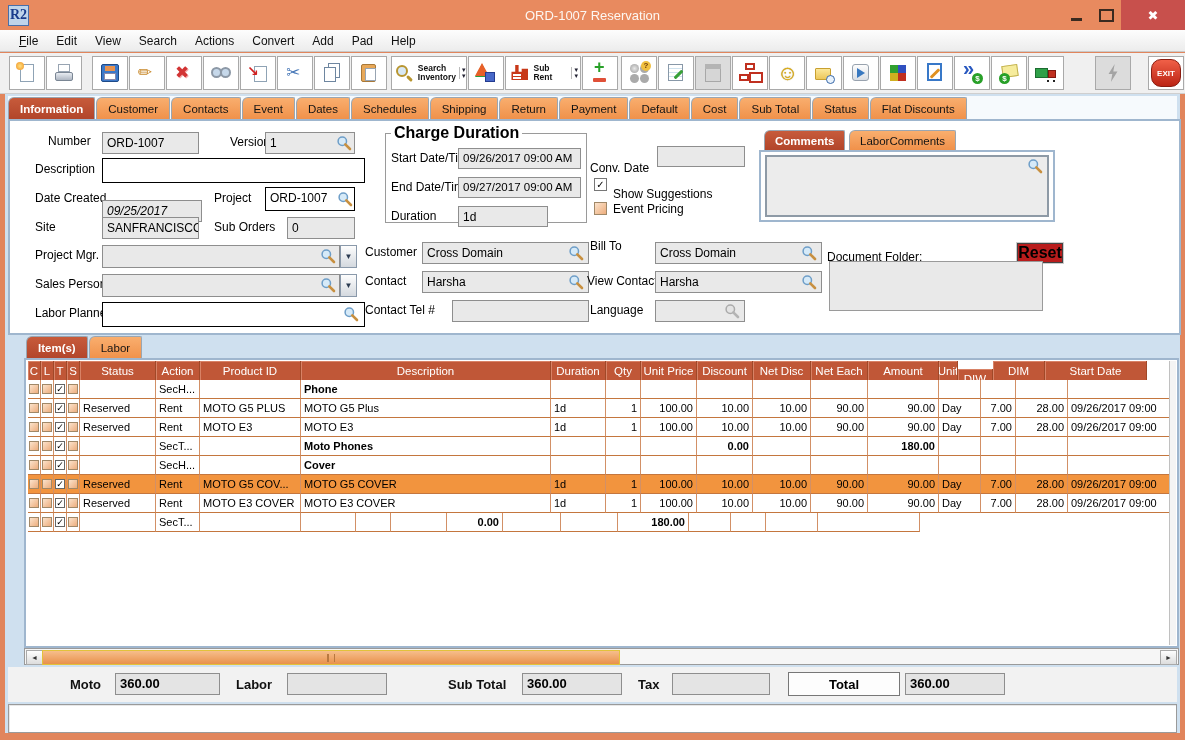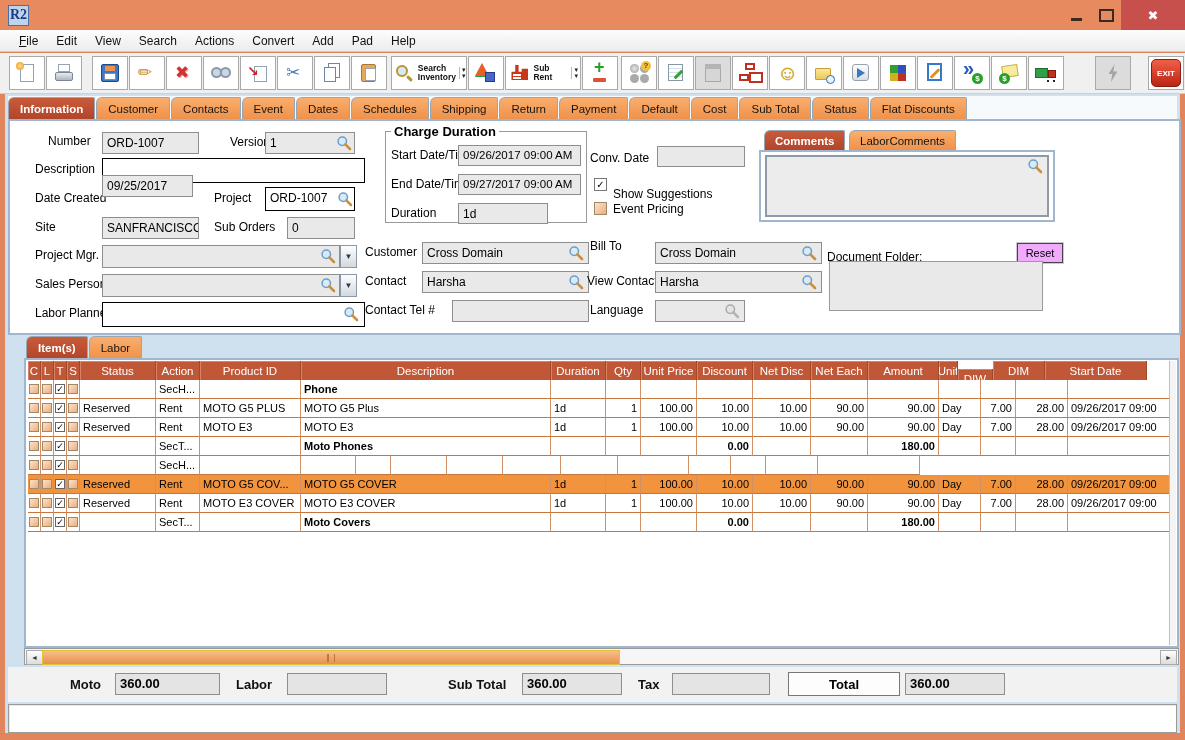--- a/index.html
+++ b/index.html
@@ -88,52 +88,52 @@
   .ic-send-payment:after{content:"$";width:11px;height:11px;border-radius:50%;background:#28A028;color:#fff;
     font-size:8px;font-weight:bold;text-align:center;line-height:11px;right:1px;bottom:1px;}
   .ic-billing-notes:before{width:16px;height:12px;background:#F6EC9C;border:1px solid #C0B050;transform:rotate(-8deg);left:5px;top:4px;}
   .ic-billing-notes:after{content:"$";width:11px;height:11px;border-radius:50%;background:#28A028;color:#fff;
     font-size:8px;font-weight:bold;text-align:center;line-height:11px;left:2px;bottom:1px;}
   .ic-delivery-truck:before{width:13px;height:10px;background:#2FA048;border:1px solid #1C6C30;left:1px;top:7px;}
   .ic-delivery-truck:after{width:8px;height:8px;background:#C03020;border:1px solid #801810;right:2px;top:9px;
     box-shadow:-4px 7px 0 -3px #222,2px 7px 0 -3px #222;}
   .ic-flash:before{width:14px;height:18px;background:#A4A4A4;left:5px;top:3px;
     clip-path:polygon(62% 0,18% 55%,45% 55%,35% 100%,82% 42%,52% 42%);}
-  .btn-exit-inner{width:28px;height:26px;background:linear-gradient(#F06048,#BC2414);border:1px solid #8A1C10;border-radius:5px;
+  .btn-exit-inner{width:28px;height:26px;background:linear-gradient(#F06048,#BC2414);border:1px solid #8A1C10;border-radius:10px;
     color:#fff;font-size:8px;font-weight:bold;display:flex;align-items:center;justify-content:center;letter-spacing:0;}
   
   #content-frame{left:5px;top:94px;width:1175px;height:639px;background:#CFE0EF;}
   
   #main-tabs{left:8px;top:96px;width:1169px;height:23px;background:#F6FAFD;display:flex;align-items:flex-end;border-bottom:1px solid #AEC2D6;}
   .tab{height:21px;background:linear-gradient(#F9AE6E,#F0914A);border:1px solid #9AA6B2;border-bottom:none;
     border-radius:6px 2px 0 0;font-size:11.5px;color:#141414;display:flex;align-items:center;padding:0 11px;margin-right:1px;}
   .tab.selected{background:linear-gradient(#C75B3B,#B2452A);color:#fff;font-weight:bold;}
   
   .panel{background:#fff;border:2px solid #9FB6CE;box-shadow:inset 0 0 0 1px #fff;}
   #info-panel{left:8px;top:119px;width:1169px;height:212px;}
   .lbl{position:absolute;font-size:12px;color:#000;white-space:nowrap;}
   .fld{position:absolute;height:22px;background:#E9E9E9;border:1px solid #8E8E8E;font-size:12px;color:#000;
     padding:3px 4px 0 4px;box-sizing:border-box;white-space:nowrap;overflow:hidden;}
   .fld.white{background:#fff;border:1.5px solid #000;}
   .mag{position:absolute;width:16px;height:16px;}
   .ddbtn{position:absolute;width:17px;height:23px;background:linear-gradient(#FDFDFD,#D4D9DF);border:1px solid #8A99AA;
     color:#2A3A50;font-size:8px;display:flex;align-items:center;justify-content:center;box-sizing:border-box;}
   fieldset.cd{position:absolute;left:375px;top:3px;width:200px;height:97px;border:1px solid #9A9A9A;margin:0;padding:0;}
-  fieldset.cd legend{font-size:13px;font-weight:bold;color:#000;margin-left:5px;padding:0 3px;}
+  fieldset.cd legend{font-size:16px;font-weight:bold;color:#000;margin-left:5px;padding:0 3px;}
   .ckb{position:absolute;width:13px;height:13px;border:1px solid #A08868;background:linear-gradient(135deg,#FBE3CC,#EDAD7D);
     box-sizing:border-box;font-size:10px;line-height:11px;text-align:center;color:#000;}
   .ckb.on{background:#fff;border:1px solid #777;}
   .ctab{position:absolute;height:20px;background:linear-gradient(#F9AE6E,#F0914A);border:1px solid #9AA6B2;border-bottom:none;
     border-radius:6px 2px 0 0;font-size:11.5px;color:#141414;display:flex;align-items:center;padding:0 10px;box-sizing:border-box;}
   .ctab.selected{background:linear-gradient(#C75B3B,#B2452A);color:#fff;font-weight:bold;}
   #comments-body{position:absolute;left:749px;top:29px;width:292px;height:68px;border:2px solid #9FB6CE;background:#fff;}
   #comments-text{position:absolute;left:4px;top:3px;right:4px;bottom:3px;background:#ECECEC;border:2px solid #8E9AA6;font-size:12px;}
   #doc-box{position:absolute;left:819px;top:140px;width:212px;height:48px;background:#E9E9E9;border:1px solid #9A9A9A;}
-  #reset-btn{position:absolute;left:1007px;top:122px;width:44px;height:18px;background:#f0abfc;border:1px solid #444;
-    font-size:11px;display:flex;align-items:center;justify-content:center;box-shadow:0 0 0 1px #CCC;}
+  #reset-btn{position:absolute;left:1007px;top:122px;width:44px;height:18px;background:#b91c1c;border:1px solid #444;
+    font-size:16px;display:flex;align-items:center;justify-content:center;box-shadow:0 0 0 1px #CCC;font-weight:bold;}
   
   #items-tabs{left:26px;top:337px;height:22px;display:flex;align-items:flex-end;}
   #items-panel{left:24px;top:358px;width:1155px;height:290px;background:#fff;border:2px solid #9FB6CE;box-sizing:border-box;}
   #grid{position:absolute;left:2px;top:1px;}
   .gr{display:flex;height:19px;}
   .th{background:#C05737;color:#fff;font-size:11.5px;display:flex;align-items:center;justify-content:center;
     border-right:1px solid #A04828;box-shadow:inset 1px 1px 0 #D88266;box-sizing:border-box;height:19px;flex:none;overflow:hidden;}
   .td{font-size:11px;color:#000;display:flex;align-items:center;border-right:1px solid #D29066;border-bottom:1px solid #C4763E;
     box-sizing:border-box;height:19px;flex:none;overflow:hidden;padding:0 3px;white-space:nowrap;background:#fff;}
   .gr.hl .td{background:#F2943E;}
@@ -159,20 +159,21 @@
     font-size:13px;font-weight:bold;display:flex;align-items:center;justify-content:center;box-sizing:border-box;}
   
   #statusbar{left:8px;top:704px;width:1169px;height:29px;background:#fff;border:1px solid #9A9A9A;box-sizing:border-box;
     box-shadow:inset 1px 1px 0 #E8E8E8;}
 </style>
 </head>
 <body>
 
 <div class="abs" id="titlebar">
   <div id="app-icon">R2</div>
+  <div id="title-text">ORD-1007 Reservation</div>
   <div style="margin-left:auto;display:flex;height:30px;">
     <div class="winbtn">
         <div id="min-glyph"></div>
       </div>
     <div class="winbtn">
         <div id="max-glyph"></div>
       </div>
     <div class="winbtn" id="btn-close">
         <span>✖</span>
       </div>
@@ -314,21 +315,21 @@
   <div class="fld" style="left:255px;top:11px;width:90px;">1</div>
   <svg class="mag" style="left:326px;top:14px;" viewBox="0 0 16 16">
       <circle cx="6.3" cy="6.3" r="4.2" fill="#D6EAF8" stroke="#6E9EC8" stroke-width="1.5"></circle>
       <line x1="9.3" y1="9.3" x2="14" y2="14" stroke="#C89040" stroke-width="2.6" stroke-linecap="round"></line>
     </svg>
 
   <div class="lbl" style="left:25px;top:41px;">Description</div>
   <div class="fld white" style="left:92px;top:37px;width:263px;height:25px;"></div>
 
   <div class="lbl" style="left:25px;top:70px;">Date Created</div>
-  <div class="fld" style="left:92px;top:54px;width:91px;">09/25/2017</div>
+  <div class="fld" style="left:92px;top:79px;width:100px;font-style:italic;">09/25/2017</div>
   <div class="lbl" style="left:204px;top:70px;">Project</div>
   <div class="fld white" style="left:255px;top:66px;width:90px;height:24px;">ORD-1007</div>
   <svg class="mag" style="left:327px;top:70px;" viewBox="0 0 16 16">
       <circle cx="6.3" cy="6.3" r="4.2" fill="#D6EAF8" stroke="#6E9EC8" stroke-width="1.5"></circle>
       <line x1="9.3" y1="9.3" x2="14" y2="14" stroke="#C89040" stroke-width="2.6" stroke-linecap="round"></line>
     </svg>
 
   <div class="lbl" style="left:25px;top:99px;">Site</div>
   <div class="fld" style="left:92px;top:96px;width:97px;">SANFRANCISCO</div>
   <div class="lbl" style="left:204px;top:99px;">Sub Orders</div>
@@ -360,21 +361,21 @@
   <fieldset class="cd">
     <legend>Charge Duration</legend>
     <div class="lbl" style="left:5px;top:9px;">Start Date/Time</div>
     <div class="fld" style="left:72px;top:6px;width:123px;height:21px;font-size:11.5px;">09/26/2017 09:00 AM</div>
     <div class="lbl" style="left:5px;top:38px;">End Date/Time</div>
     <div class="fld" style="left:72px;top:35px;width:123px;height:21px;font-size:11.5px;">09/27/2017 09:00 AM</div>
     <div class="lbl" style="left:5px;top:67px;">Duration</div>
     <div class="fld" style="left:72px;top:64px;width:90px;height:21px;">1d</div>
   </fieldset>
 
-  <div class="lbl" style="left:580px;top:30px;">Conv. Date</div>
+  <div class="lbl" style="left:580px;top:40px;">Conv. Date</div>
   <div class="fld" style="left:647px;top:25px;width:88px;height:21px;"></div>
   <div class="ckb on" style="left:584px;top:57px;">✓</div>
   <div class="lbl" style="left:603px;top:66px;">Show Suggestions</div>
   <div class="ckb" style="left:584px;top:81px;"></div>
   <div class="lbl" style="left:603px;top:81px;">Event Pricing</div>
 
   <div class="ctab selected" style="left:754px;top:9px;">Comments</div>
   <div class="ctab" style="left:839px;top:9px;">LaborComments</div>
   <div id="comments-body">
     <div id="comments-text"></div>
@@ -577,20 +578,21 @@
         </div>
         <div class="td c" style="width: 13px;">
           <span class="tcb on">✓</span>
         </div>
         <div class="td c" style="width: 13px;">
           <span class="tcb"></span>
         </div>
         <div class="td" style="width: 76px;"></div>
         <div class="td" style="width: 44px;">SecH...</div>
         <div class="td" style="width: 101px;"></div>
+        <div class="td" style="width: 250px; font-weight: bold;">Cover</div>
         <div class="td" style="width: 55px;"></div>
         <div class="td r" style="width: 35px;"></div>
         <div class="td r" style="width: 56px;"></div>
         <div class="td r" style="width: 56px; font-weight: bold;"></div>
         <div class="td r" style="width: 58px;"></div>
         <div class="td r" style="width: 57px;"></div>
         <div class="td r" style="width: 71px; font-weight: bold;"></div>
         <div class="td" style="width: 42px;"></div>
         <div class="td r" style="width: 35px;"></div>
         <div class="td r" style="width: 52px;"></div>
@@ -663,21 +665,20 @@
         </div>
         <div class="td c" style="width: 13px;">
           <span class="tcb on">✓</span>
         </div>
         <div class="td c" style="width: 13px;">
           <span class="tcb"></span>
         </div>
         <div class="td" style="width: 76px;"></div>
         <div class="td" style="width: 44px;">SecT...</div>
         <div class="td" style="width: 101px;"></div>
-        <div class="td" style="width: 250px; font-weight: bold;">Moto Covers</div>
         <div class="td" style="width: 55px;"></div>
         <div class="td r" style="width: 35px;"></div>
         <div class="td r" style="width: 56px;"></div>
         <div class="td r" style="width: 56px; font-weight: bold;">0.00</div>
         <div class="td r" style="width: 58px;"></div>
         <div class="td r" style="width: 57px;"></div>
         <div class="td r" style="width: 71px; font-weight: bold;">180.00</div>
         <div class="td" style="width: 42px;"></div>
         <div class="td r" style="width: 35px;"></div>
         <div class="td r" style="width: 52px;"></div>

